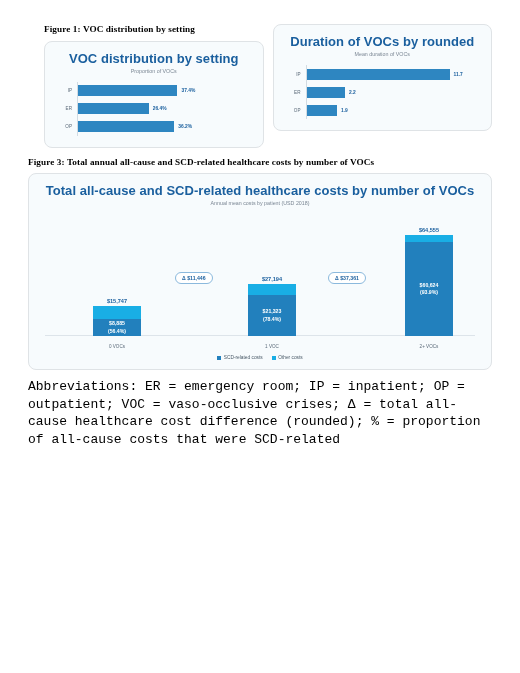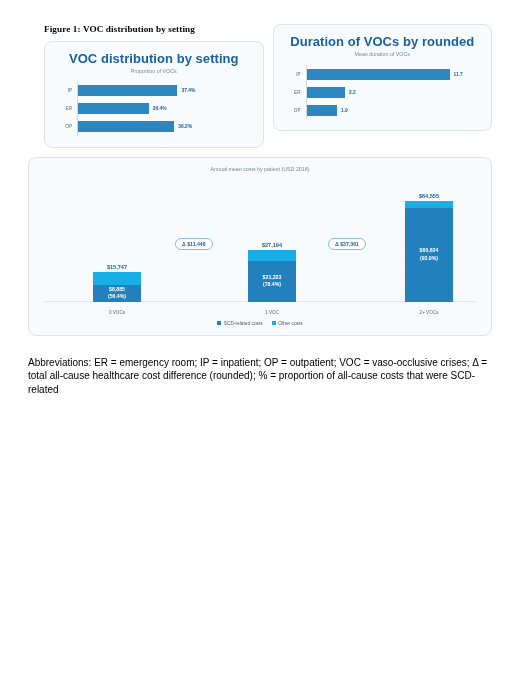--- a/index.html
+++ b/index.html
@@ -168,23 +168,23 @@
     display: flex;
     align-items: center;
     gap: 2.5px;
     font-family: "Liberation Sans", sans-serif;
     font-size: 4.8px;
     color: #4a5a68;
   }
   .legend-swatch { width: 4px; height: 4px; display: inline-block; }
 
   .footnote {
-    margin-top: 20px;
-    font-family: Liberation Sans, sans-serif;
-    font-size: 10px;
+    margin-top: 8px;
+    font-family: Liberation Mono, monospace;
+    font-size: 13px;
     line-height: 1.35;
     color: #000;
   }
 </style>
 </head>
 <body>
 
 <div class="page">
 
   <div class="row-2col">
@@ -246,21 +246,23 @@
               <div class="hbar-val">1.9</div>
             </div>
           </div>
         </div>
       </div>
     </div>
 
   </div>
 
   <div style="margin-top:9px;">
+    <div class="fig-caption">Figure 3: Total annual all-cause and SCD-related healthcare costs by number of VOCs</div>
     <div class="card fig3-card">
+      <div class="card-title">Total all-cause and SCD-related healthcare costs by number of VOCs</div>
       <div class="card-sub">Annual mean costs by patient (USD 2018)</div>
 
       <div class="col-plot">
         <div class="col-axis"></div>
 
         <div class="col-group" style="left:40px;">
           <div class="col-total">$15,747</div>
           <div class="stack" style="height:30px;">
             <div class="seg-other" style="height:13px;"></div>
             <div class="seg-scd" style="height:17px;">

